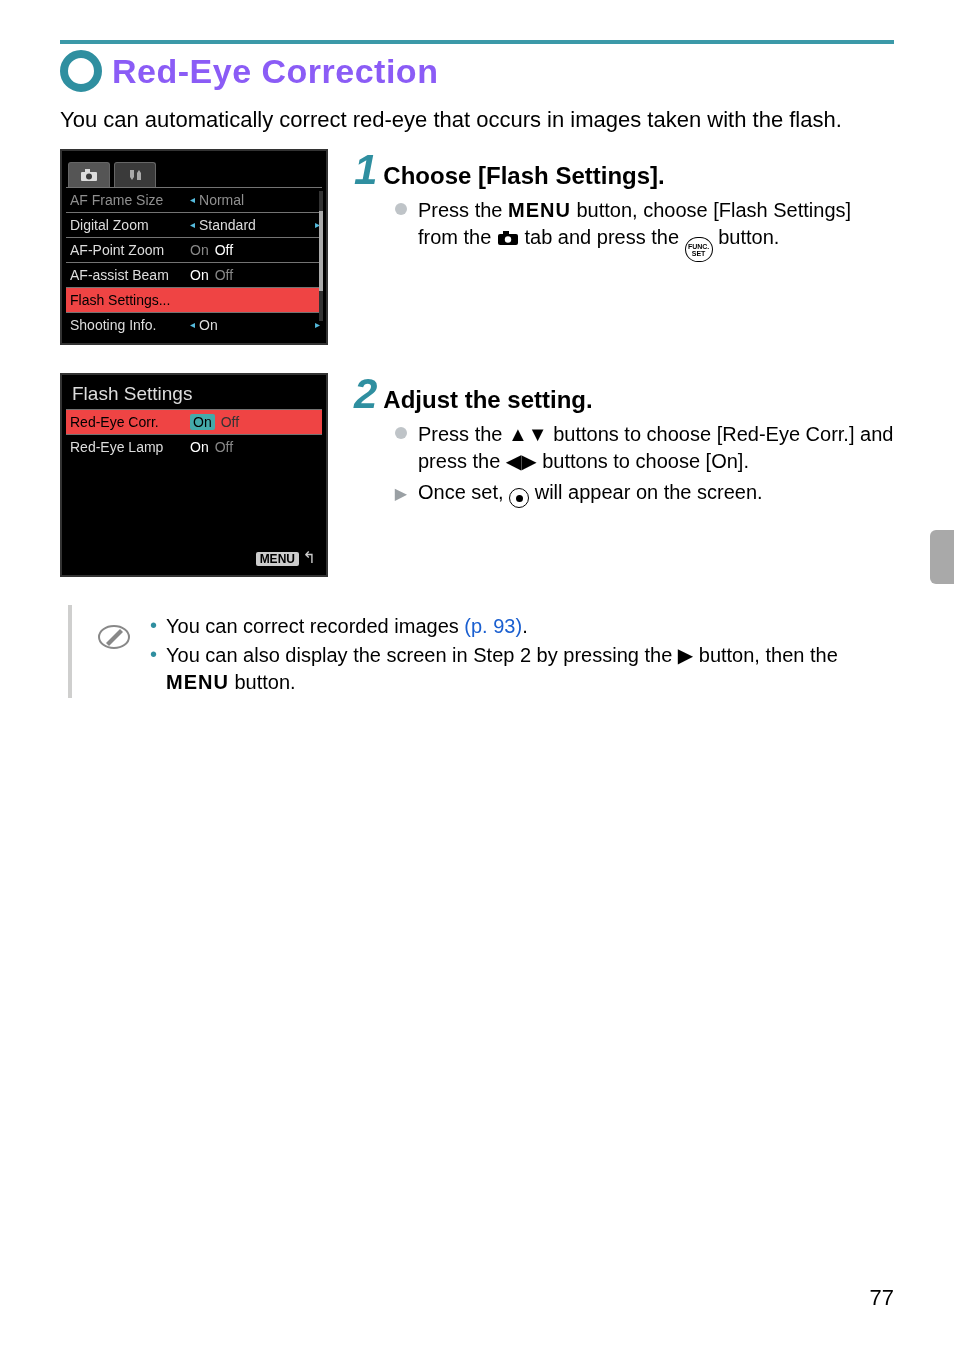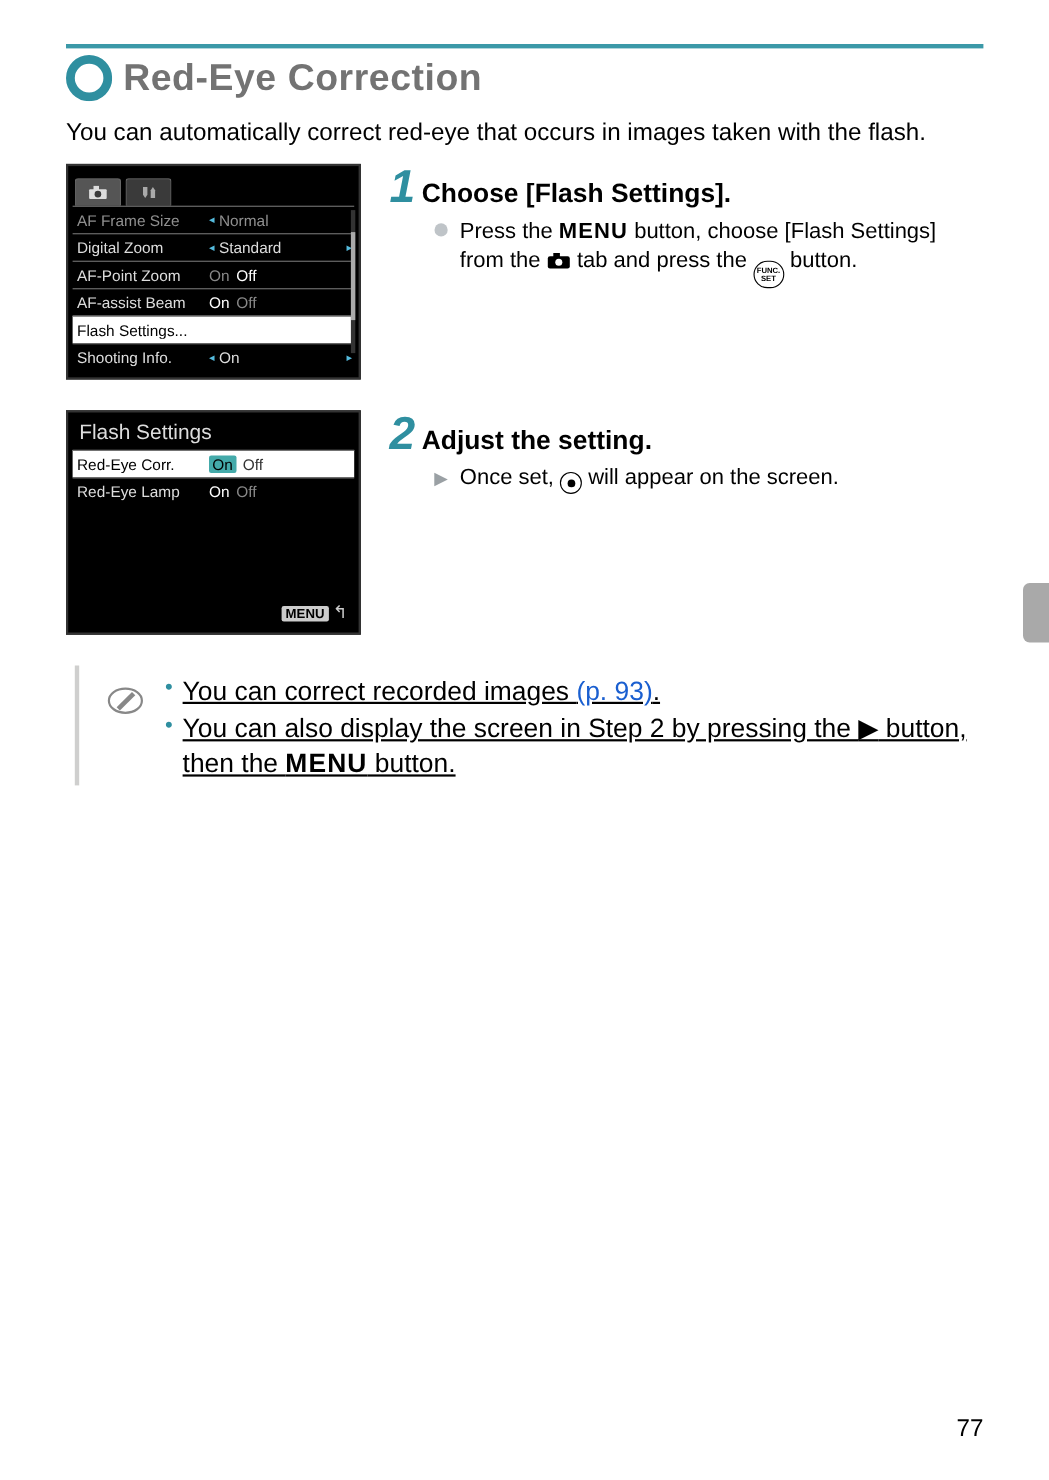--- a/index.html
+++ b/index.html
@@ -27,21 +27,21 @@
   }
   .title-bar .ring {
     width: 42px;
     height: 42px;
     flex: 0 0 42px;
     margin-right: 10px;
   }
   .title-text {
     font-size: 34px;
     font-weight: 900;
-    color: #737373;
+    color: #8b5cf6;
     letter-spacing: 0.5px;
   }
   .intro {
     font-size: 22px;
     line-height: 1.3;
     margin: 0 0 14px 0;
   }
   .two-col {
     display: flex;
     gap: 28px;
@@ -82,21 +82,21 @@
   .lcd-tab.active { background: #555; }
   .lcd-rows { padding: 0 2px 4px 2px; }
   .lcd-row {
     display: flex;
     align-items: center;
     height: 24px;
     border-top: 1px solid #737373;
     padding: 0 4px;
     position: relative;
   }
-  .lcd-row.sel { background: #ffffff; color: #000; }
+  .lcd-row.sel { background: #ef4444; color: #000; }
   .lcd-row.muted { color: #8f8f8f; }
   .lcd-label { flex: 0 0 120px; white-space: nowrap; overflow: hidden; }
   .lcd-val { flex: 1; display: flex; align-items: center; gap: 4px; }
   .lcd-val .caret { font-size: 10px; color: #5bd; }
   .lcd-row .tail-caret { position: absolute; right: 2px; font-size: 10px; color: #5bd; }
   .lcd-scroll {
     position: absolute;
     right: 3px;
     top: 40px;
     width: 4px;
@@ -248,23 +248,22 @@
     align-items: flex-start;
   }
   .note .icon {
     width: 36px; height: 36px; flex: 0 0 36px;
     margin-top: 14px;
   }
   .note ul {
     margin: 6px 0 0 0;
     padding: 0;
     list-style: none;
-    font-size: 24px;
+    font-size: 20px;
     line-height: 1.35;
-    text-decoration: underline;
   }
   .note li { position: relative; padding-left: 16px; margin: 2px 0; }
   .note li::before {
     content: "•";
     position: absolute;
     left: 0;
     color: #2f8fa0;
     font-size: 20px;
     line-height: 1;
     top: 2px;
@@ -413,20 +412,26 @@
           <span class="menu-chip">MENU</span> <span style="font-size:16px;">↰</span>
         </div>
       </div>
     </div>
     <div class="right-col">
       <div class="step-head">
         <div class="step-num">2</div>
         <div class="step-title">Adjust the setting.</div>
       </div>
       <div class="step-body">
+        <div class="bullet">
+          <div class="dot circle"></div>
+          <div>
+            <span>Press the </span><span>▲▼</span><span> buttons to choose [Red-Eye Corr.] and press the </span><span>◀▶</span><span> buttons to choose [On].</span>
+          </div>
+        </div>
         <div class="bullet">
           <div class="dot tri">▶</div>
           <div>
             <span>Once set, </span><span class="eye-pill"></span><span> will appear on the screen.</span>
           </div>
         </div>
       </div>
     </div>
   </div>
 

